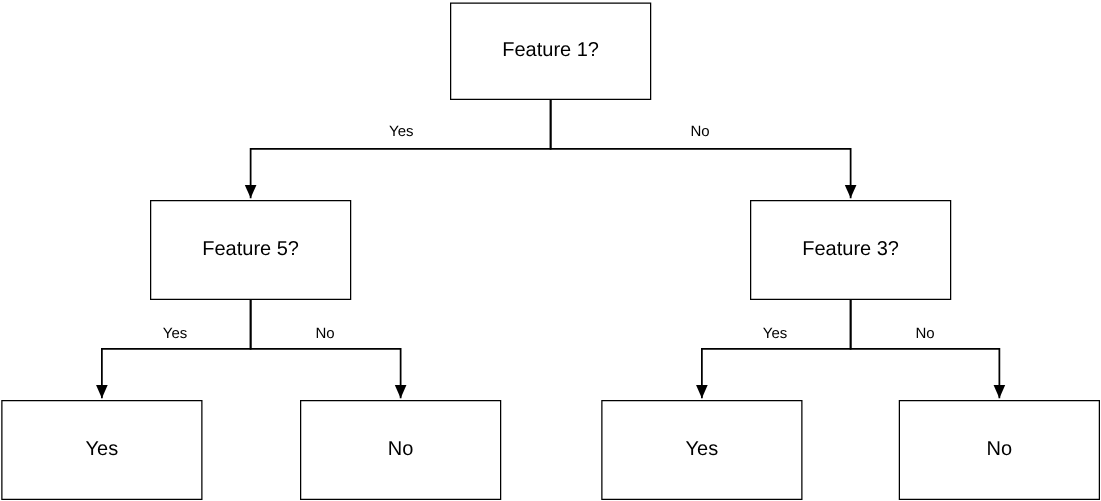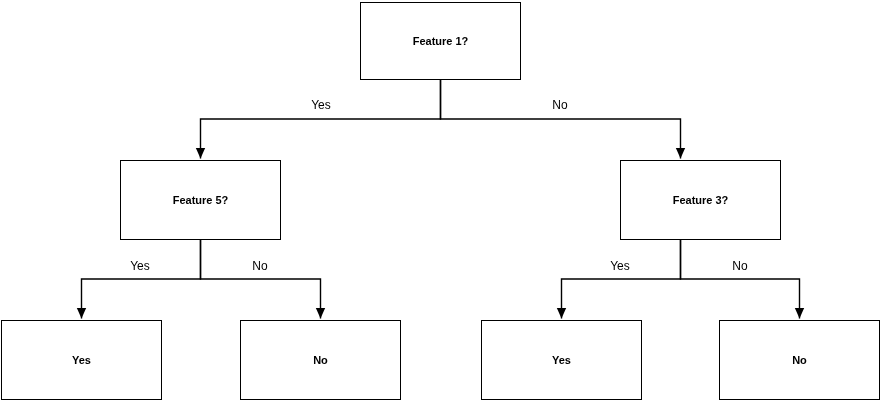--- a/index.html
+++ b/index.html
@@ -28,28 +28,27 @@
     stroke-width: 1.4;
   }
   .node {
     position: absolute;
     box-sizing: border-box;
     background: #ffffff;
     border: 1.5px solid #000000;
     display: flex;
     align-items: center;
     justify-content: center;
-    font-size: 11px;
+    font-size: 16px;
     color: #000000;
     text-align: center;
-    font-weight: bold;
   }
   .node-root        { left: 360px; top: 2px;   width: 161px; height: 78px; }
   .node-feature2    { left: 120px; top: 160px; width: 161px; height: 80px; }
-  .node-feature3    { left: 600px; top: 160px; width: 161px; height: 80px; margin-left: 20px; }
+  .node-feature3    { left: 600px; top: 160px; width: 161px; height: 80px; }
   .node-leaf-l-yes  { left: 1px;   top: 320px; width: 161px; height: 80px; }
   .node-leaf-l-no   { left: 240px; top: 320px; width: 161px; height: 80px; }
   .node-leaf-r-yes  { left: 481px; top: 320px; width: 161px; height: 80px; }
   .node-leaf-r-no   { left: 719px; top: 320px; width: 161px; height: 80px; }
   .edge-label {
     position: absolute;
     transform: translate(-50%, -50%);
     font-size: 12px;
     color: #000000;
     background: #ffffff;

